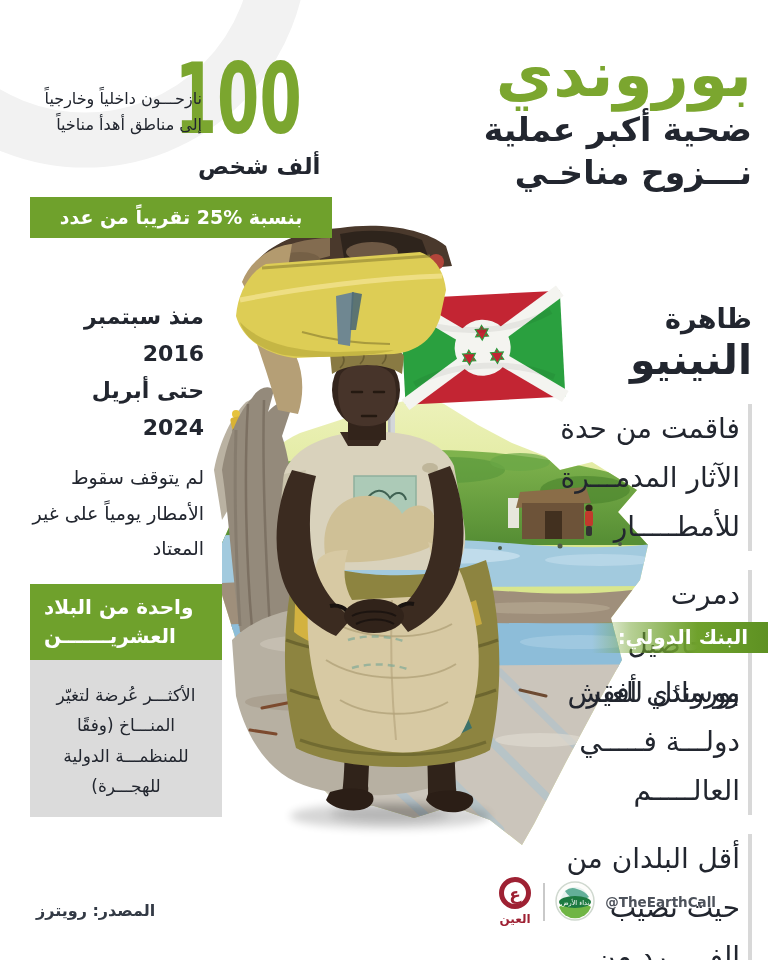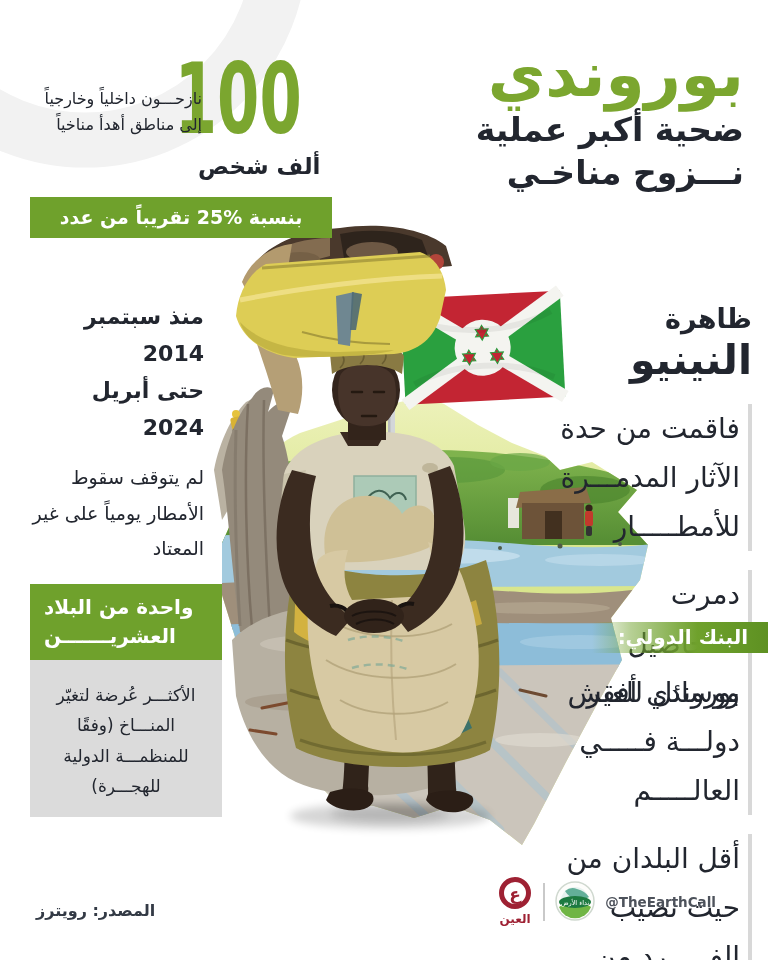--- a/index.html
+++ b/index.html
@@ -11,21 +11,21 @@
   }
   *{margin:0;padding:0;box-sizing:border-box;}
   html,body{width:768px;height:960px;}
   body{
     position:relative;overflow:hidden;background:#ffffff;
     font-family:"DejaVu Sans",sans-serif;direction:rtl;color:var(--dark);
   }
   #art{position:absolute;inset:0;z-index:0;}
   .layer{position:absolute;z-index:2;}
 
-  .title-block{top:42px;right:24px;width:340px;text-align:right;}
+  .title-block{top:42px;right:16px;width:340px;text-align:right;}
   .title{font-size:63px;font-weight:bold;color:var(--green);line-height:1.04;letter-spacing:-1px;}
   .subtitle-line{font-size:33px;font-weight:bold;color:var(--dark);line-height:1.32;}
   .subtitle-line:first-of-type{margin-top:8px;}
 
   .stat-number{top:50px;left:198px;width:128px;text-align:center;font-size:98px;font-weight:bold;
     color:var(--green);line-height:1;transform:scaleX(.62);transform-origin:center;}
   .stat-unit{top:153px;left:198px;width:128px;text-align:left;font-size:23px;font-weight:bold;color:var(--dark);}
   .stat-desc{top:86px;left:22px;width:180px;font-size:16px;font-weight:normal;line-height:1.6;}
   .stat-badge{top:197px;left:30px;width:302px;height:41px;background:var(--green-badge);
     color:#fff;font-size:19px;font-weight:bold;text-align:center;line-height:41px;}
@@ -266,21 +266,21 @@
   <div class="subtitle-line">ضحية أكبر عملية</div>
   <div class="subtitle-line">نـــزوح مناخـي</div>
 </div>
 
 <div class="layer stat-number">100</div>
 <div class="layer stat-unit">ألف شخص</div>
 <div class="layer stat-desc">نازحـــون داخلياً وخارجياً إلى مناطق أهدأ مناخياً</div>
 <div class="layer stat-badge">بنسبة %25 تقريباً من عدد السكان</div>
 
 <div class="layer period-block">
-  <div class="period-heading">منذ سبتمبر 2014</div>
+  <div class="period-heading">منذ سبتمبر 2016</div>
   <div class="period-heading">حتى أبريل 2024</div>
   <div class="period-body">لم يتوقف سقوط الأمطار يومياً على غير المعتاد</div>
 </div>
 
 <div class="layer nino-block">
   <div class="nino-heading-small">ظاهرة</div>
   <div class="nino-heading-large">النينيو</div>
   <div class="side-bullet">فاقمت من حدة الآثار المدمـــرة للأمطـــــار</div>
   <div class="side-bullet">دمرت المحاصيل ووسائل للعيش</div>
 </div>

